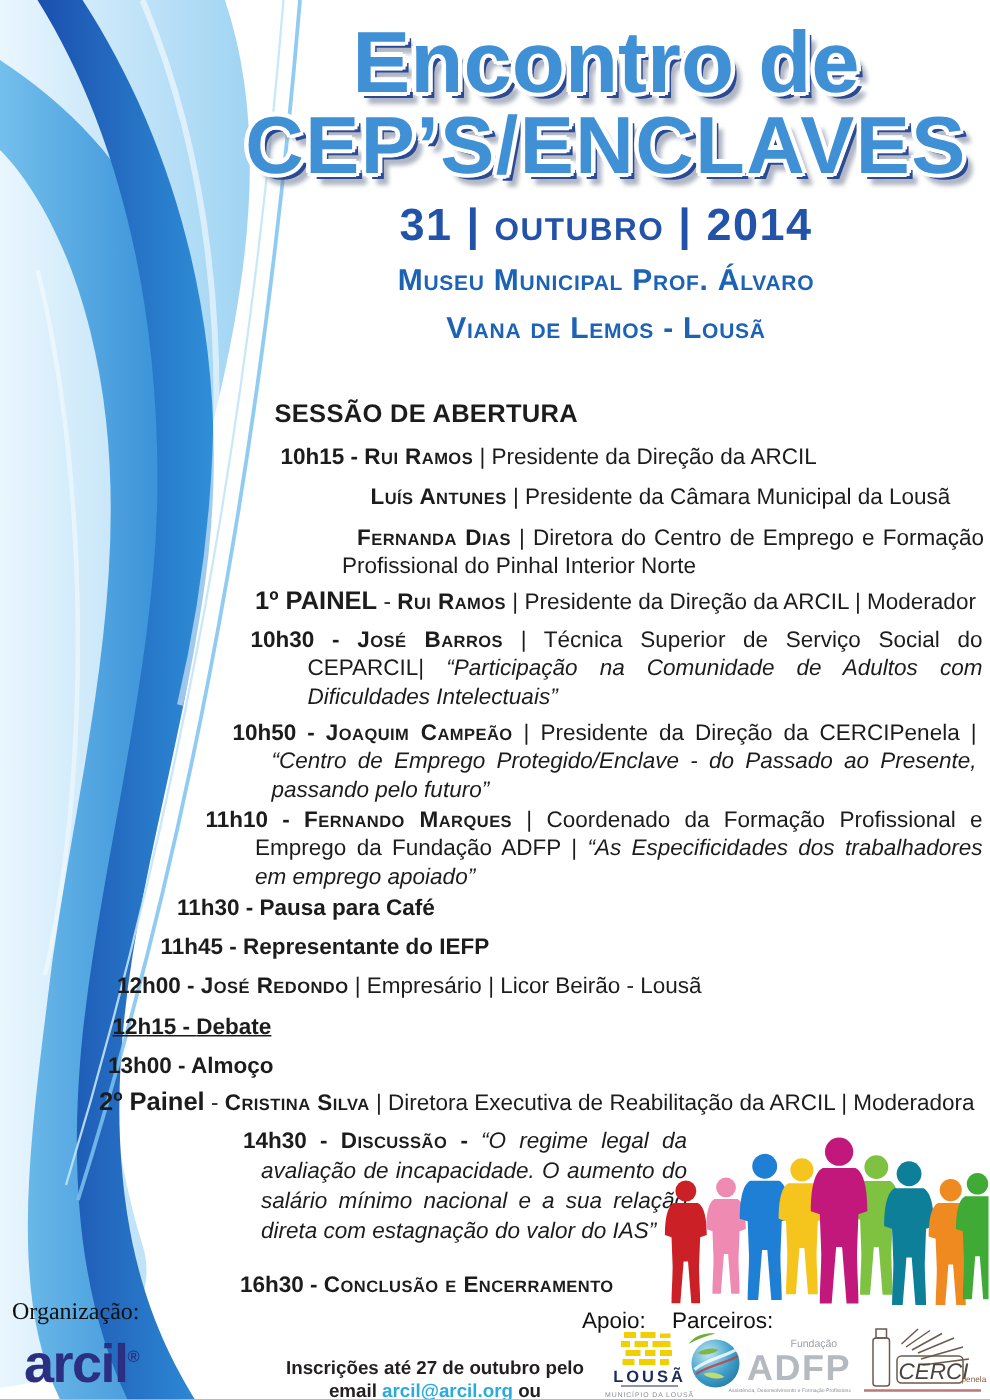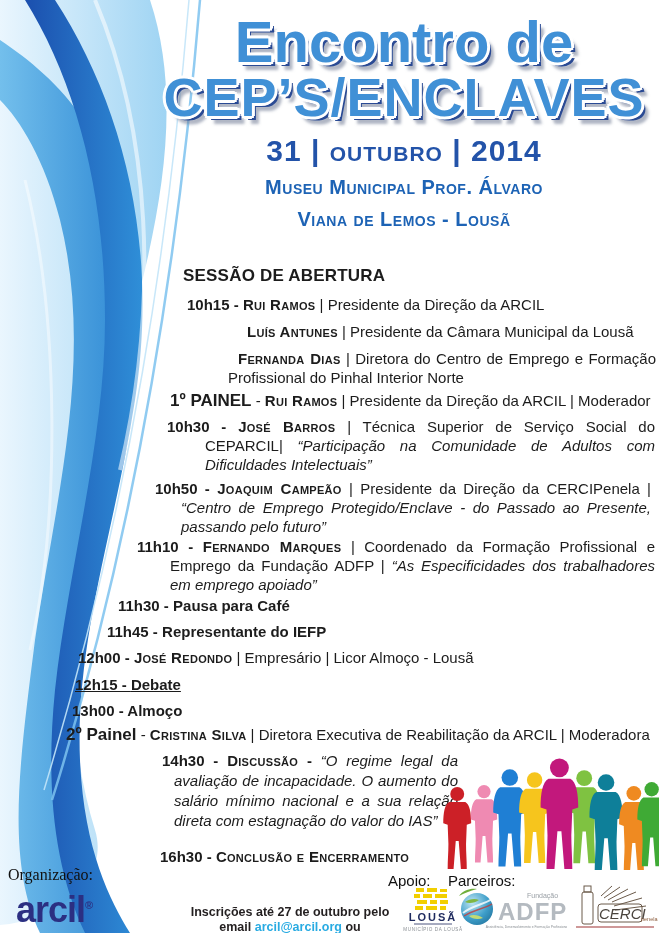--- a/index.html
+++ b/index.html
@@ -105,21 +105,21 @@
 
   <div class="li" style="top:596px;left:118px;">
     <span class="t">11h30 - </span><span class="t">Pausa para Café</span>
   </div>
 
   <div class="li" style="top:622px;left:107px;">
     <span class="t">11h45 - </span><span class="t">Representante do IEFP</span>
   </div>
 
   <div class="li" style="top:648px;left:78px;">
-    <span class="t">12h00 - </span><span class="nm">José Redondo</span><span> | Empresário | Licor Almoço - Lousã</span>
+    <span class="t">12h00 - </span><span class="nm">José Redondo</span><span> | Empresário | Licor Beirão - Lousã</span>
   </div>
 
   <div class="li" style="top:675px;left:75px;text-decoration:underline;">
     <span class="t">12h15 - </span><span class="t">Debate</span>
   </div>
 
   <div class="li" style="top:701px;left:72px;">
     <span class="t">13h00 - </span><span class="t">Almoço</span>
   </div>
 

